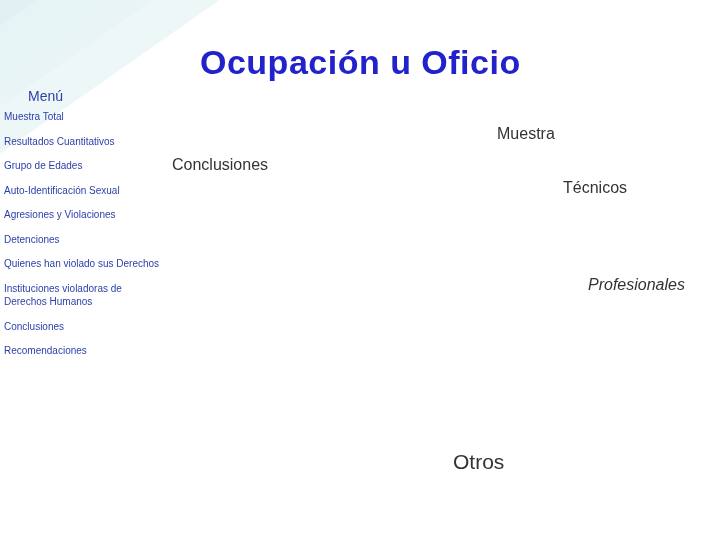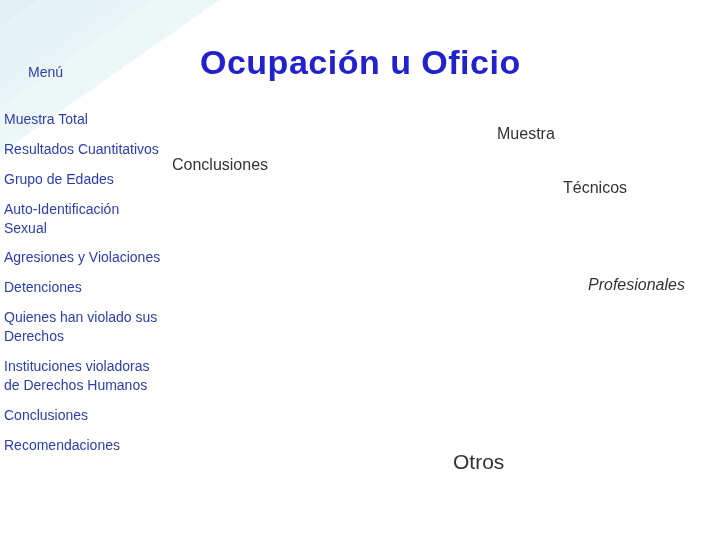--- a/index.html
+++ b/index.html
@@ -56,36 +56,36 @@
     font-weight: bold;
     color: #2222cc;
     letter-spacing: 0.5px;
     line-height: 1.1;
   }
 
   
   .menu-heading {
     position: absolute;
     left: 28px;
-    top: 64px;
+    top: 88px;
     font-size: 14px;
     color: #2b3faa;
     font-weight: normal;
   }
   .menu-list {
     position: absolute;
     left: 4px;
     top: 110px;
     width: 160px;
     list-style: none;
     margin: 0;
     padding: 0;
   }
   .menu-item {
-    font-size: 14px;
+    font-size: 10px;
     color: #2b3faa;
     line-height: 1.35;
     margin: 0 0 11px 0;
     padding-left: 0;
   }
 
   
   .label {
     position: absolute;
     color: #333333;

